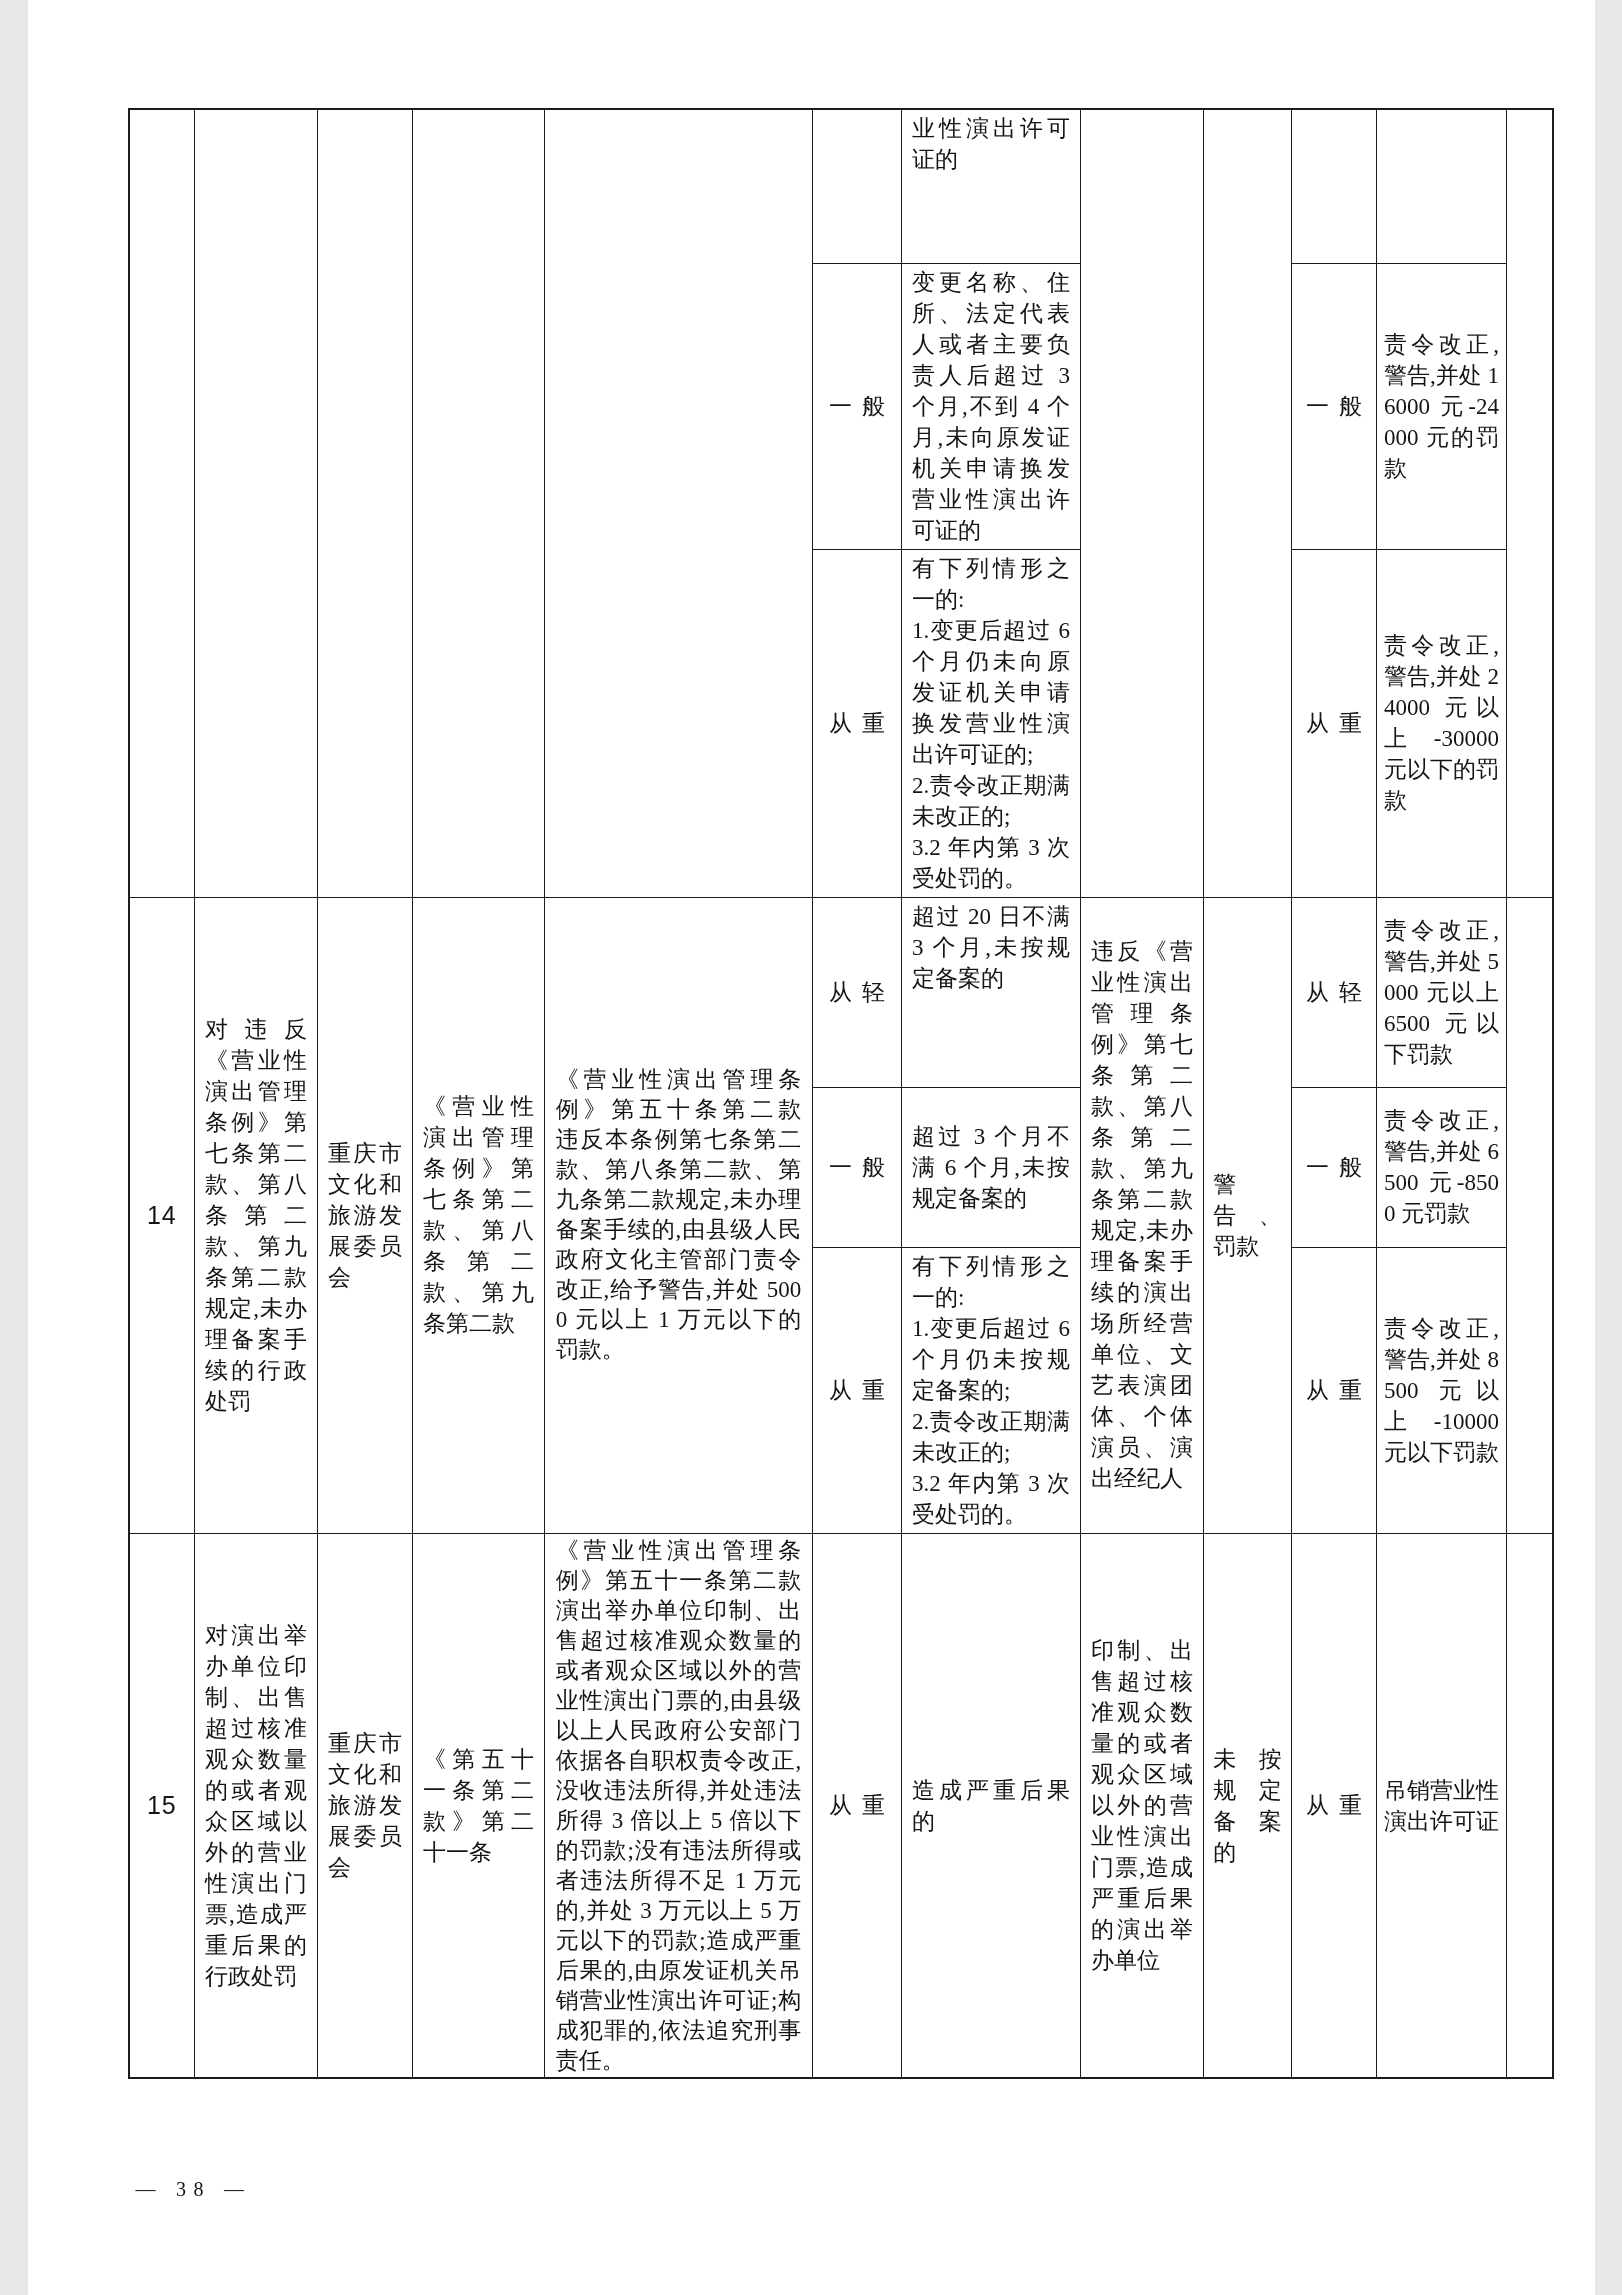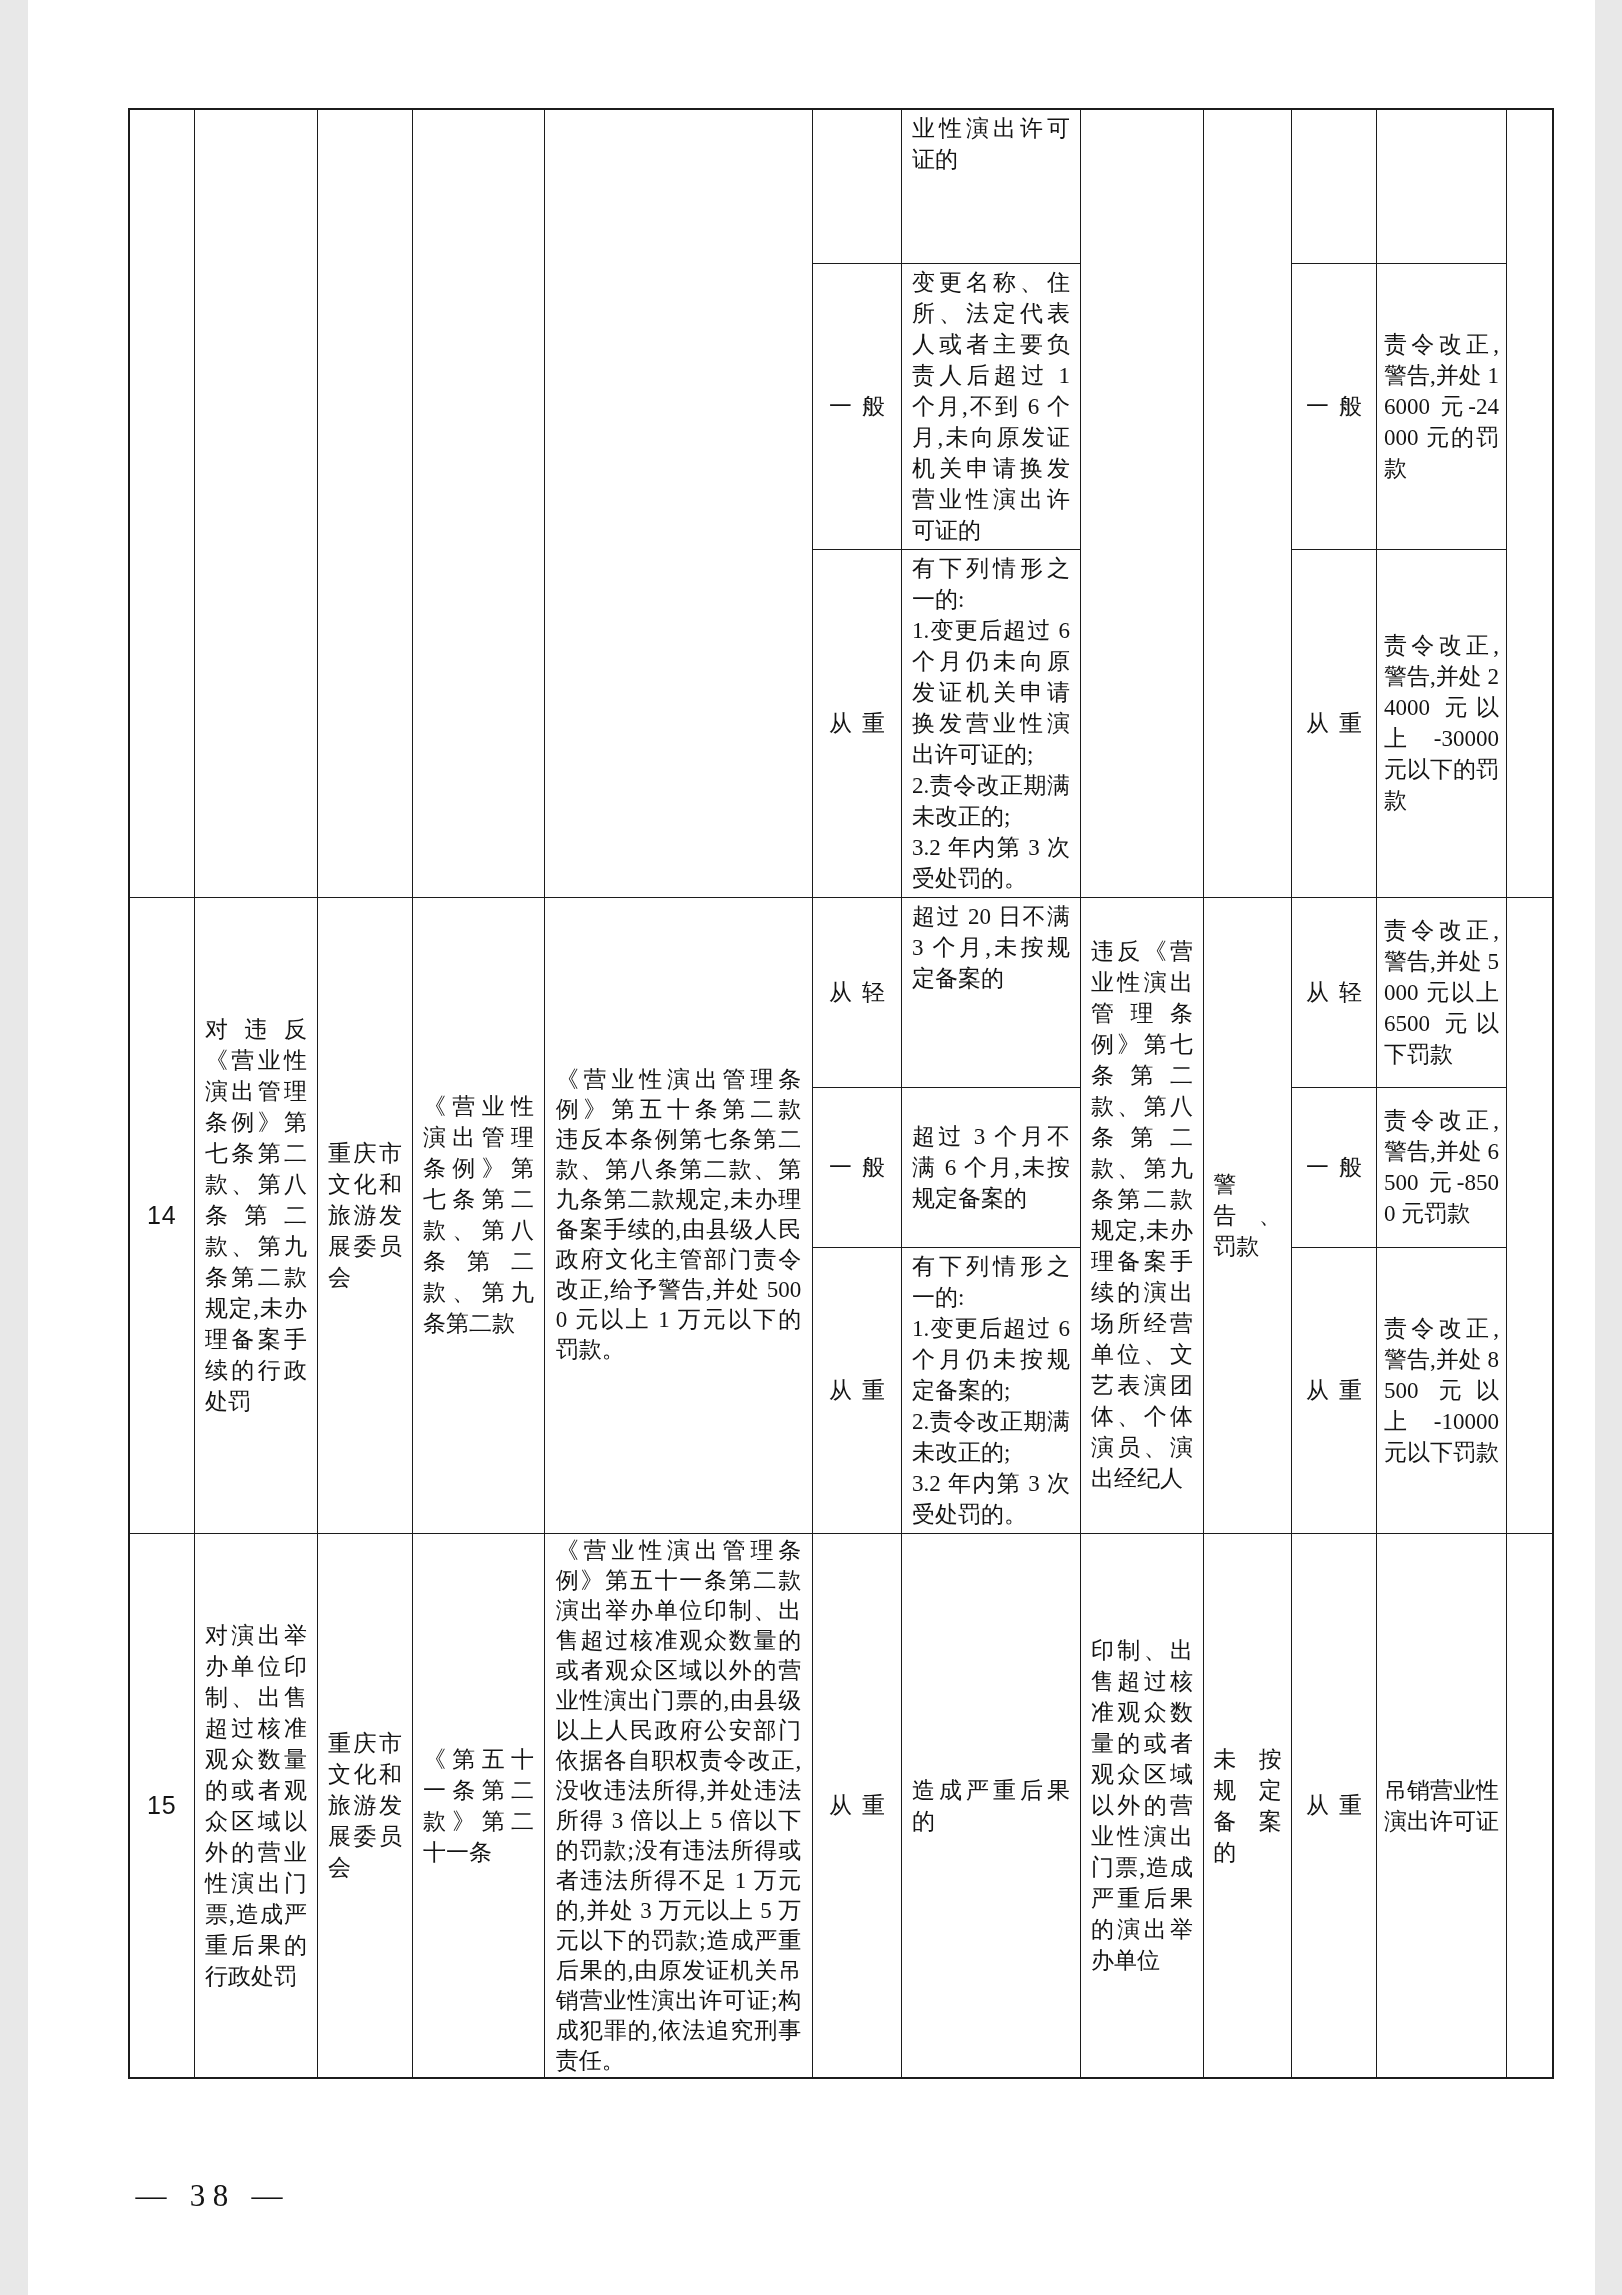--- a/index.html
+++ b/index.html
@@ -36,21 +36,21 @@
   td.vtop  { vertical-align: top; }
   td.sev   { text-align: center; letter-spacing: 10px; text-indent: 10px; padding: 3.1px 1.5px; white-space: nowrap; }
   td.num   { text-align: center; font-family: "Liberation Sans", "DejaVu Sans", sans-serif; font-size: 25px; letter-spacing: 0.8px; margin-top: 32px; }
   td.law   { line-height: 30px; padding: 1.5px 10.8px; }
   td.std   { padding: 17px 7px; }
   td.ptype { padding: 3.1px 9.3px; }
   .footer {
     position: absolute;
     left: 108px;
     top: 2178px;
-    font-size: 31px;
+    font-size: 20px;
     letter-spacing: 7.7px;
     color: #141414;
     font-family: "Liberation Serif", "DejaVu Serif", serif;
   }
 </style>
 </head>
 <body>
 
 <div class="page">
 
@@ -81,21 +81,21 @@
       <td class="vtop">业性演出许可证的</td>
       <td rowspan="3"></td>
       <td rowspan="3"></td>
       <td></td>
       <td></td>
       <td rowspan="3"></td>
     </tr>
 
     <tr style="height:278px">
       <td class="sev">一般</td>
-      <td class="vtop">变更名称、住所、法定代表人或者主要负责人后超过 1 个月,不到 6 个月,未向原发证机关申请换发营业性演出许可证的</td>
+      <td class="vtop">变更名称、住所、法定代表人或者主要负责人后超过 3 个月,不到 4 个月,未向原发证机关申请换发营业性演出许可证的</td>
       <td class="sev">一般</td>
       <td class="std">责令改正,警告,并处 16000 元-24000 元的罚款</td>
     </tr>
 
     <tr style="height:339px">
       <td class="sev">从重</td>
       <td class="vtop">有下列情形之一的:
 1.变更后超过 6 个月仍未向原发证机关申请换发营业性演出许可证的;
 2.责令改正期满未改正的;
 3.2 年内第 3 次受处罚的。</td>

